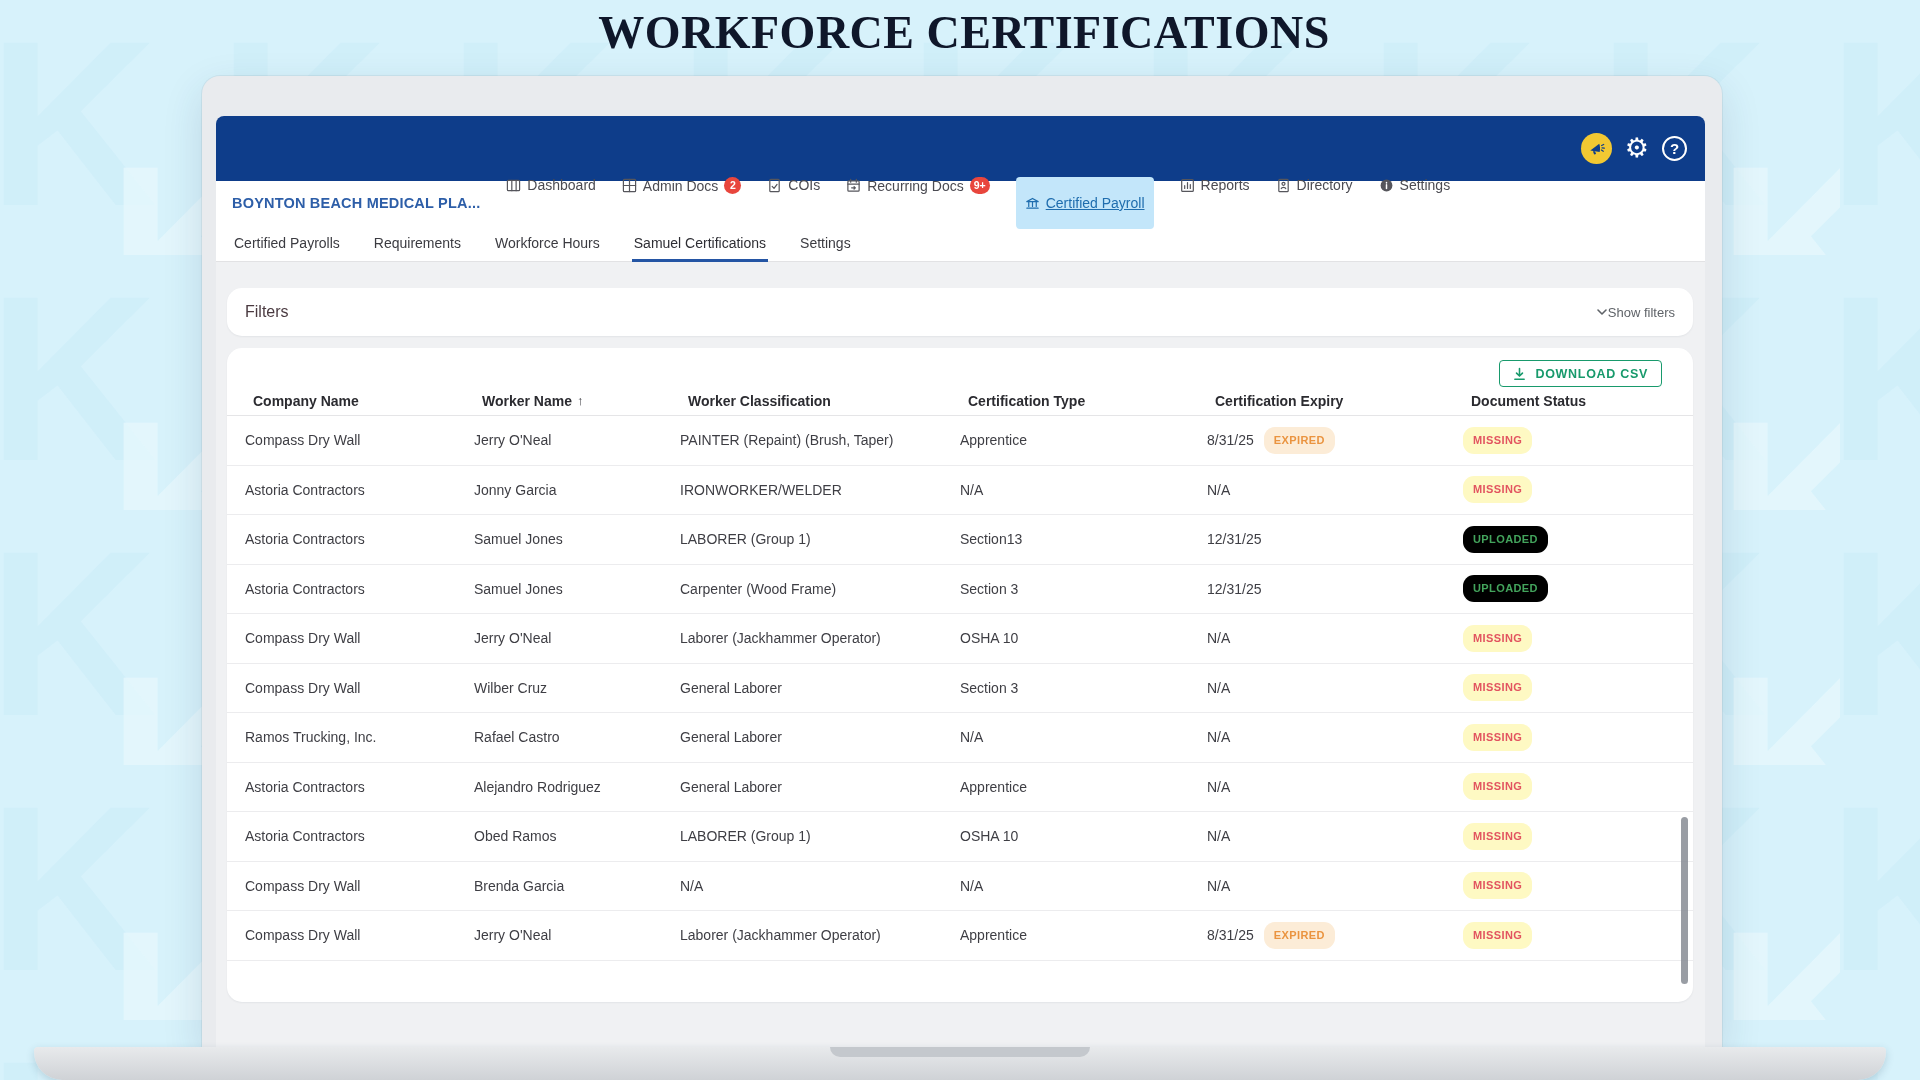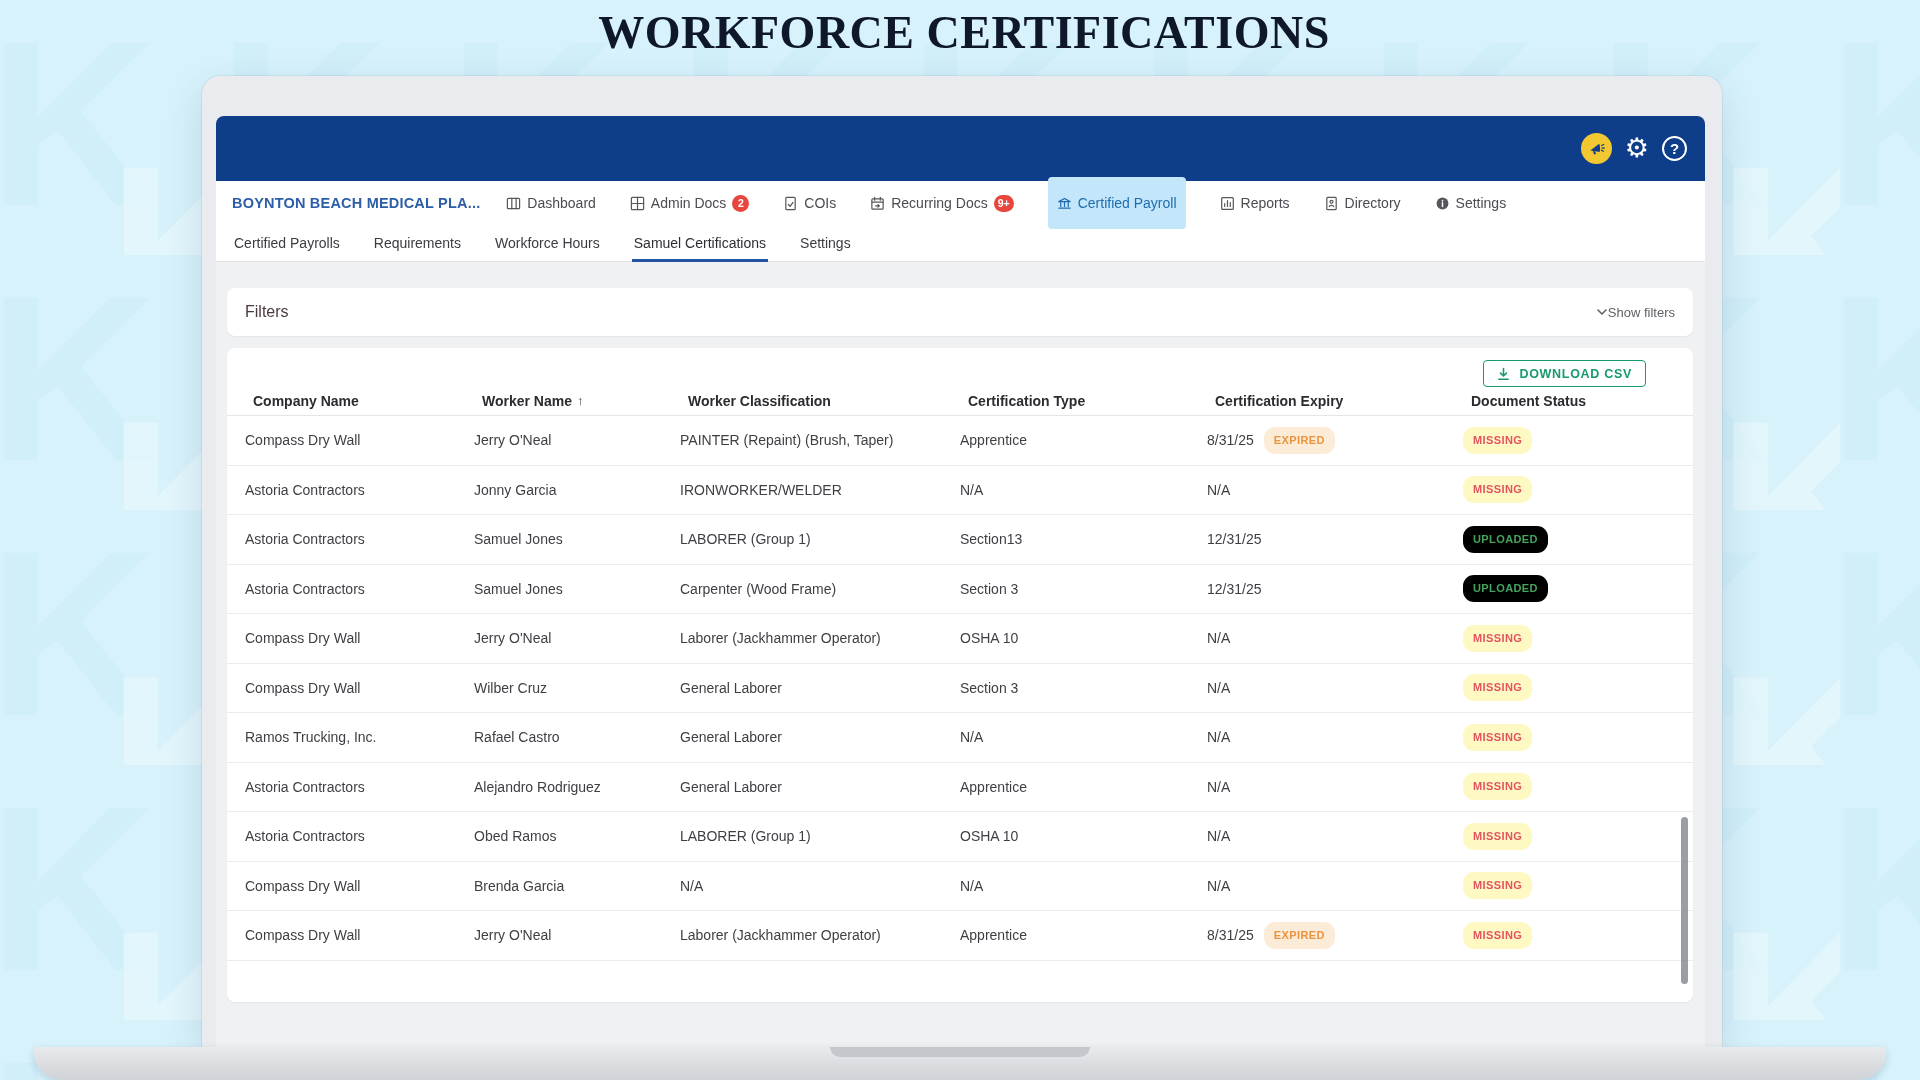--- a/index.html
+++ b/index.html
@@ -53,29 +53,29 @@
     color:#fff; font-size:15px; font-weight:700;
     display:flex; align-items:center; justify-content:center;
   }
 
   
   .topnav {
     height:44px; background:#ffffff;
     display:flex; align-items:center; padding:0 16px; gap:26px;
   }
   .project-name { color:#2d5ea8; font-weight:700; font-size:14.5px; letter-spacing:.2px; white-space:nowrap; }
-  .nav-items { display:flex; align-items:center; gap:34px; }
+  .nav-items { display:flex; align-items:flex-start; gap:26px; }
   .nav-item {
     display:flex; align-items:center; gap:6px;
     font-size:14px; color:#4b4b52; white-space:nowrap; cursor:pointer;
   }
   .nav-item .nicon { display:flex; }
   .nav-item.active {
     background:#c3e6fa; color:#1f6dae; font-weight:500;
-    padding:18px 9px; border-radius:4px;
+    padding:18px 9px; border-radius:4px;text-decoration:underline;
   }
   .nav-badge {
     background:#e8463d; color:#fff; font-size:10.5px; font-weight:700;
     min-width:17px; height:17px; line-height:17px; text-align:center;
     border-radius:9px; padding:0 4px;
   }
 
   
   .subtabs {
     background:#fff; display:flex; align-items:flex-end; gap:30px;
@@ -84,37 +84,37 @@
   .subtab {
     font-size:14px; color:#3b3b41; padding:9px 2px 8px 2px;
     cursor:pointer; white-space:nowrap; border-bottom:3px solid transparent;
     margin-bottom:-1px;
   }
   .subtab.active { border-bottom-color:#2455a4; color:#2e2e34; }
 
   
   .page-body { padding:26px 12px 0 11px; }
   .card {
-    background:#fff; border-radius:8px;
+    background:#fff; border-radius:15px;
     box-shadow:0 1px 2px rgba(20,30,50,.06);
   }
   .filters-card {
     height:48px; display:flex; align-items:center;
     justify-content:space-between; padding:0 18px; margin-bottom:12px;
   }
   .filters-title { font-size:16px; color:#4a3a40; font-weight:500; }
   .show-filters {
     display:flex; align-items:center; 
     font-size:13px; color:#5f6368; cursor:pointer; background:none; border:none;
     font-family:inherit;
   }
 
   .table-card { position:relative; height:654px; overflow:hidden; }
   .download-btn {
-    position:absolute; top:12px; right:47px; height:27px;
+    position:absolute; top:12px; right:31px; height:27px;
     display:flex; align-items:center; gap:9px; padding:0 13px;
     background:#fff; border:1.5px solid #189a6c; border-radius:4px;
     color:#189a6c; font-size:12.5px; font-weight:700; letter-spacing:.7px;
     cursor:pointer; font-family:inherit;
   }
 
   .thead {
     display:flex; margin-top:38px; height:30px; align-items:center;
     padding-left:26px; border-bottom:1px solid #e5e5e7;
   }

